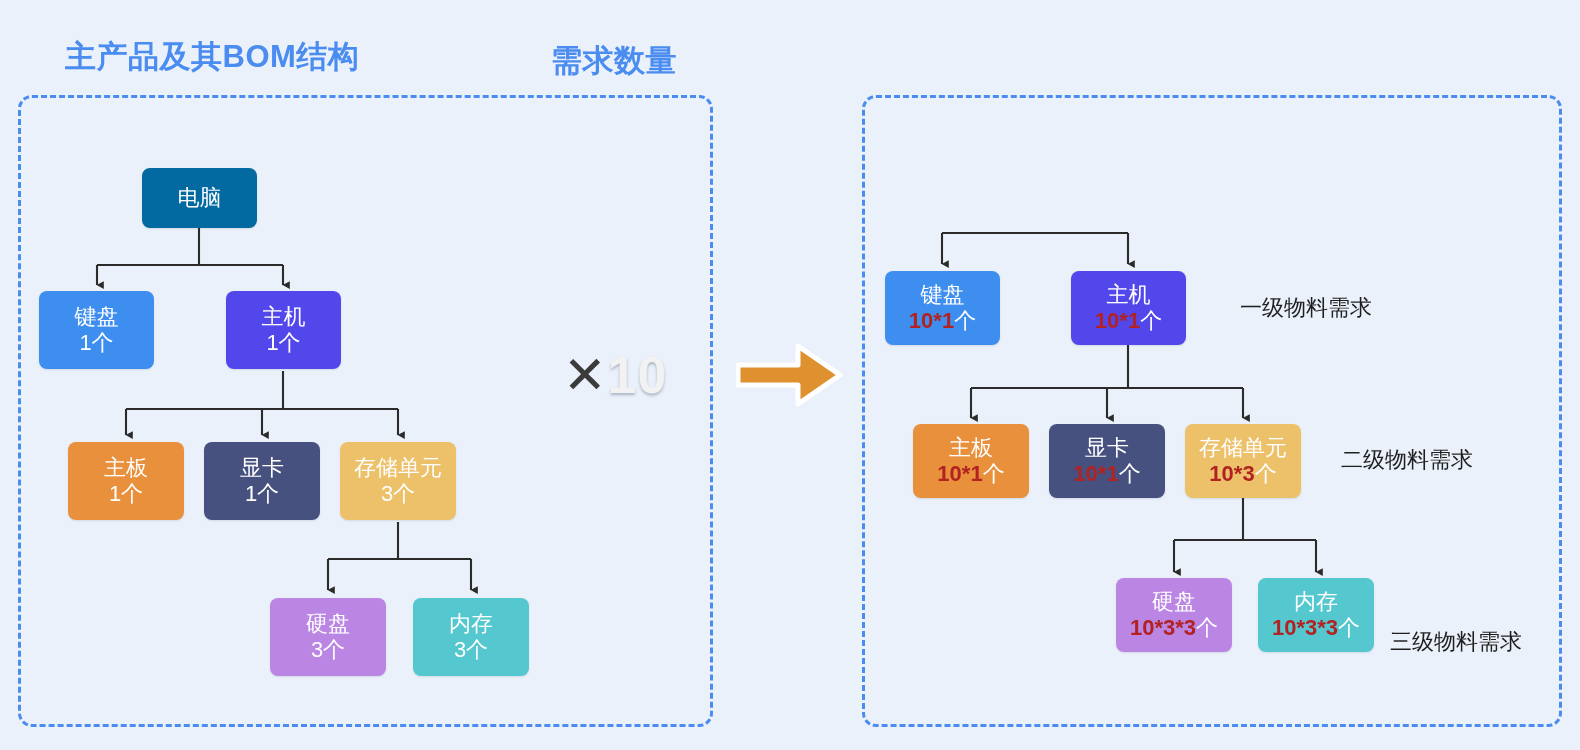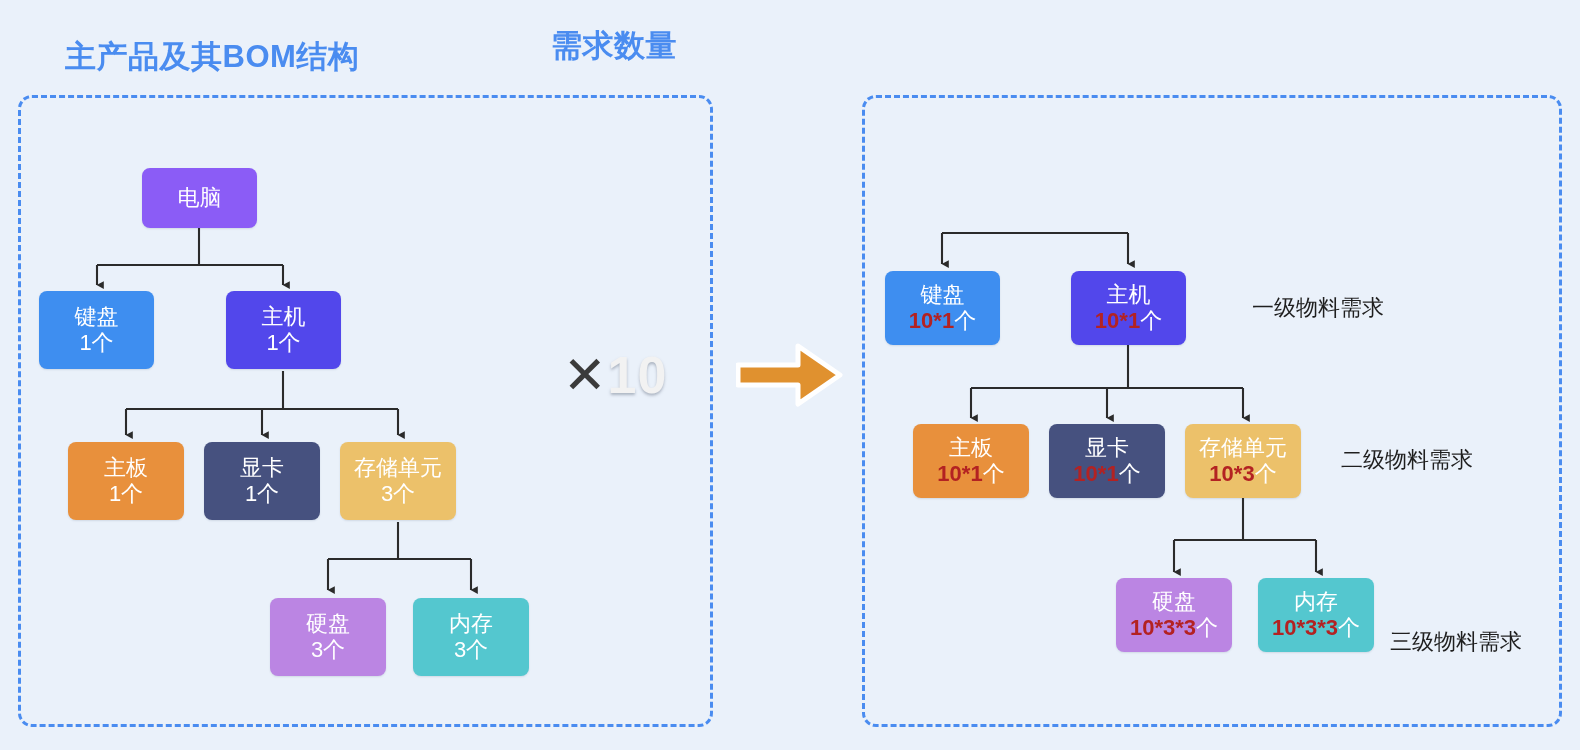--- a/index.html
+++ b/index.html
@@ -15,21 +15,21 @@
   
   .title{
     position:absolute;
     color:#4a8cf0;
     font-size:31px;
     font-weight:bold;
     white-space:nowrap;
     letter-spacing:.5px;
   }
   #title-bom{left:65px;top:36px;}
-  #title-qty{left:551px;top:25px;}
+  #title-qty{left:551px;top:40px;}
   #title-mrp{left:1028px;top:36px;}
 
   
   .panel{
     position:absolute;
     border:3px dashed #4a8cf0;
     border-radius:14px;
     box-sizing:border-box;
   }
   #panel-left{left:18px;top:95px;width:695px;height:632px;}
@@ -123,21 +123,21 @@
       <path d="M1107,388 L1107,418" marker-end="url(#ah)"></path>
       <path d="M1243,388 L1243,418" marker-end="url(#ah)"></path>
 
       <path d="M1243,498 L1243,540"></path>
       <path d="M1174,540 L1316,540"></path>
       <path d="M1174,540 L1174,572" marker-end="url(#ah)"></path>
       <path d="M1316,540 L1316,572" marker-end="url(#ah)"></path>
     </g>
   </svg>
 
-  <div class="node single" style="left:142px;top:168px;width:115px;height:60px;background:#8b5cf6;">
+  <div class="node single" style="left:142px;top:168px;width:115px;height:60px;background:#0369a1;">
     <span class="nm">电脑</span>
   </div>
 
   <div class="node" style="left:39px;top:291px;width:115px;height:78px;background:#3e8ef0;">
     <span class="nm">键盘</span>
     <span class="qt">1个</span>
   </div>
 
   <div class="node" style="left:226px;top:291px;width:115px;height:78px;background:#5247eb;">
     <span class="nm">主机</span>
@@ -205,17 +205,17 @@
   <div class="node" style="left:1116px;top:578px;width:116px;height:74px;background:#bb85e3;">
     <span class="nm">硬盘</span>
     <span class="qt"><span class="mul">10*3*3</span><span>个</span></span>
   </div>
 
   <div class="node" style="left:1258px;top:578px;width:116px;height:74px;background:#54c7cf;">
     <span class="nm">内存</span>
     <span class="qt"><span class="mul">10*3*3</span><span>个</span></span>
   </div>
 
-  <div class="lvl" style="left:1240px;top:293px;margin-left:12px;">一级物料需求</div>
+  <div class="lvl" style="left:1240px;top:293px;">一级物料需求</div>
   <div class="lvl" style="left:1325px;top:445px;margin-left:16px;">二级物料需求</div>
   <div class="lvl" style="left:1390px;top:627px;">三级物料需求</div>
 
 </div>
 
 </body></html>

